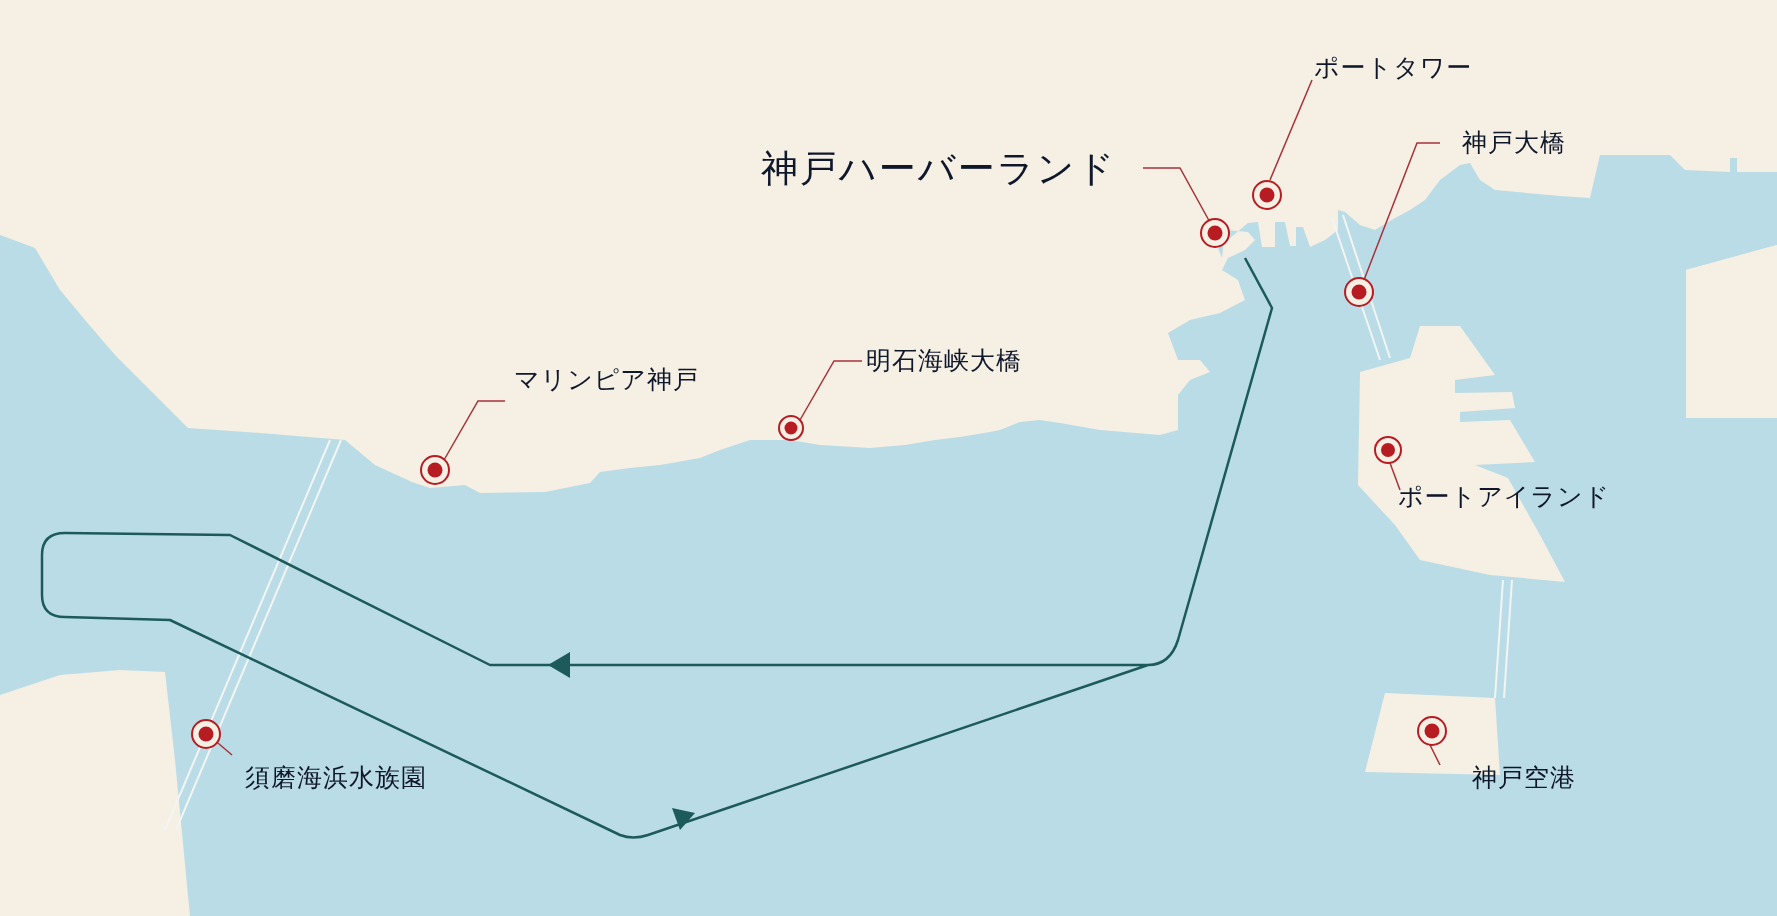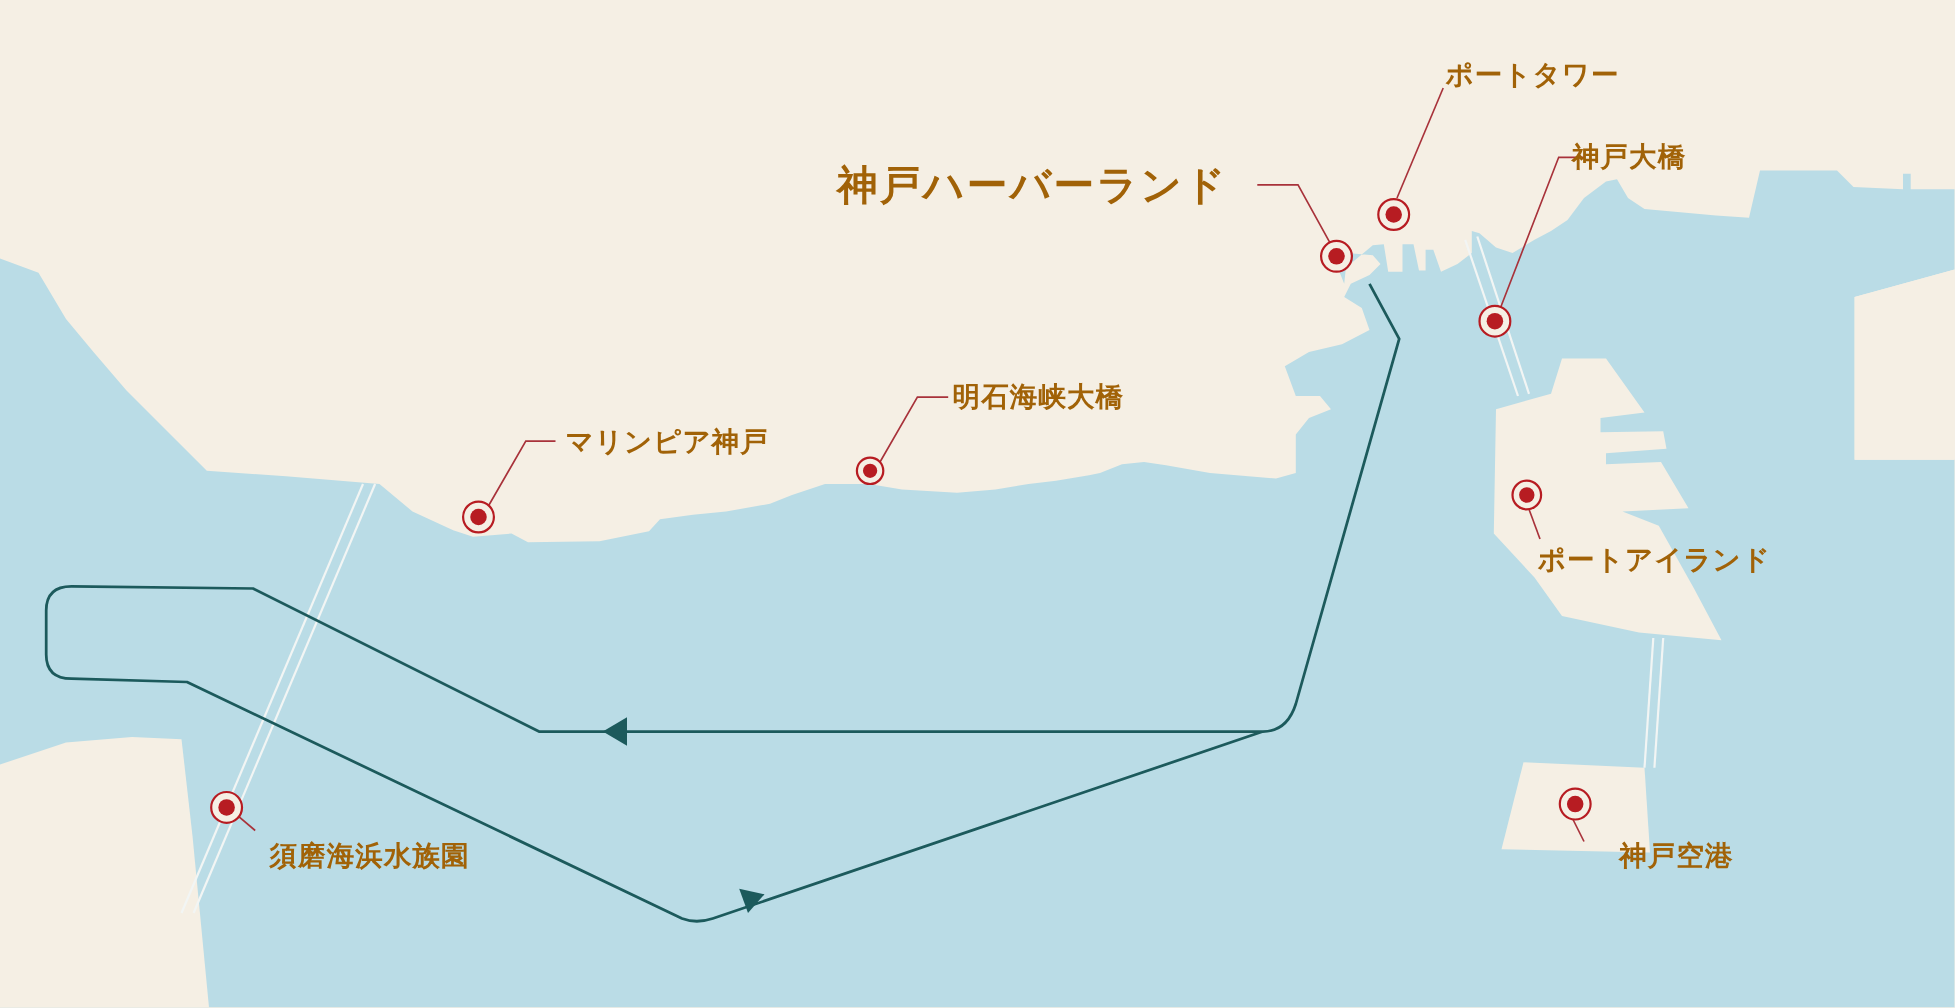--- a/index.html
+++ b/index.html
@@ -1,18 +1,18 @@
 <!DOCTYPE html>
 <html><head>
 <meta charset="utf-8">
 <style>
   html, body { margin: 0; padding: 0; background: #f5efe4; }
   body { width: 1777px; height: 916px; overflow: hidden; position: relative; font-family: "DejaVu Sans", "Liberation Sans", sans-serif; }
   #map { position: absolute; left: 0; top: 0; width: 1777px; height: 916px; }
-  .label { position: absolute; color: #a16207; font-weight: bold; white-space: nowrap; letter-spacing: 1px; line-height: 1; }
+  .label { position: absolute; color: #0f172a; font-weight: normal; white-space: nowrap; letter-spacing: 1px; line-height: 1; }
   .label.sm { font-size: 25px; }
   .label.lg { font-size: 37px; letter-spacing: 2px; }
 </style>
 </head>
 <body>
 
 <svg id="map" viewBox="0 0 1777 916" xmlns="http://www.w3.org/2000/svg">
 
   <rect x="0" y="0" width="1777" height="916" fill="#f5efe4"></rect>
 
@@ -98,18 +98,18 @@
     </g>
     <g>
       <circle cx="1432" cy="731" r="14" fill="#f5efe4" stroke="#b71c22" stroke-width="2"></circle>
       <circle cx="1432" cy="731" r="7.5" fill="#b71c22"></circle>
     </g>
   </g>
 </svg>
 
 <div class="label lg" style="left:761px; top:150px;">神戸ハーバーランド</div>
 <div class="label sm" style="left:1314px; top:55px;">ポートタワー</div>
-<div class="label sm" style="left:1429px; top:130px;text-align:center;">神戸大橋</div>
+<div class="label sm" style="left:1462px; top:130px;text-align:center;">神戸大橋</div>
 <div class="label sm" style="left:866px; top:348px;">明石海峡大橋</div>
-<div class="label sm" style="left:514px; top:389px;text-align:center;">マリンピア神戸</div>
-<div class="label sm" style="left:1398px; top:484px;margin-top:12px;">ポートアイランド</div>
+<div class="label sm" style="left:514px; top:367px;text-align:center;">マリンピア神戸</div>
+<div class="label sm" style="left:1398px; top:484px;">ポートアイランド</div>
 <div class="label sm" style="left:245px; top:765px;">須磨海浜水族園</div>
 <div class="label sm" style="left:1444px; top:765px;margin-left:28px;">神戸空港</div>
 
 </body></html>

